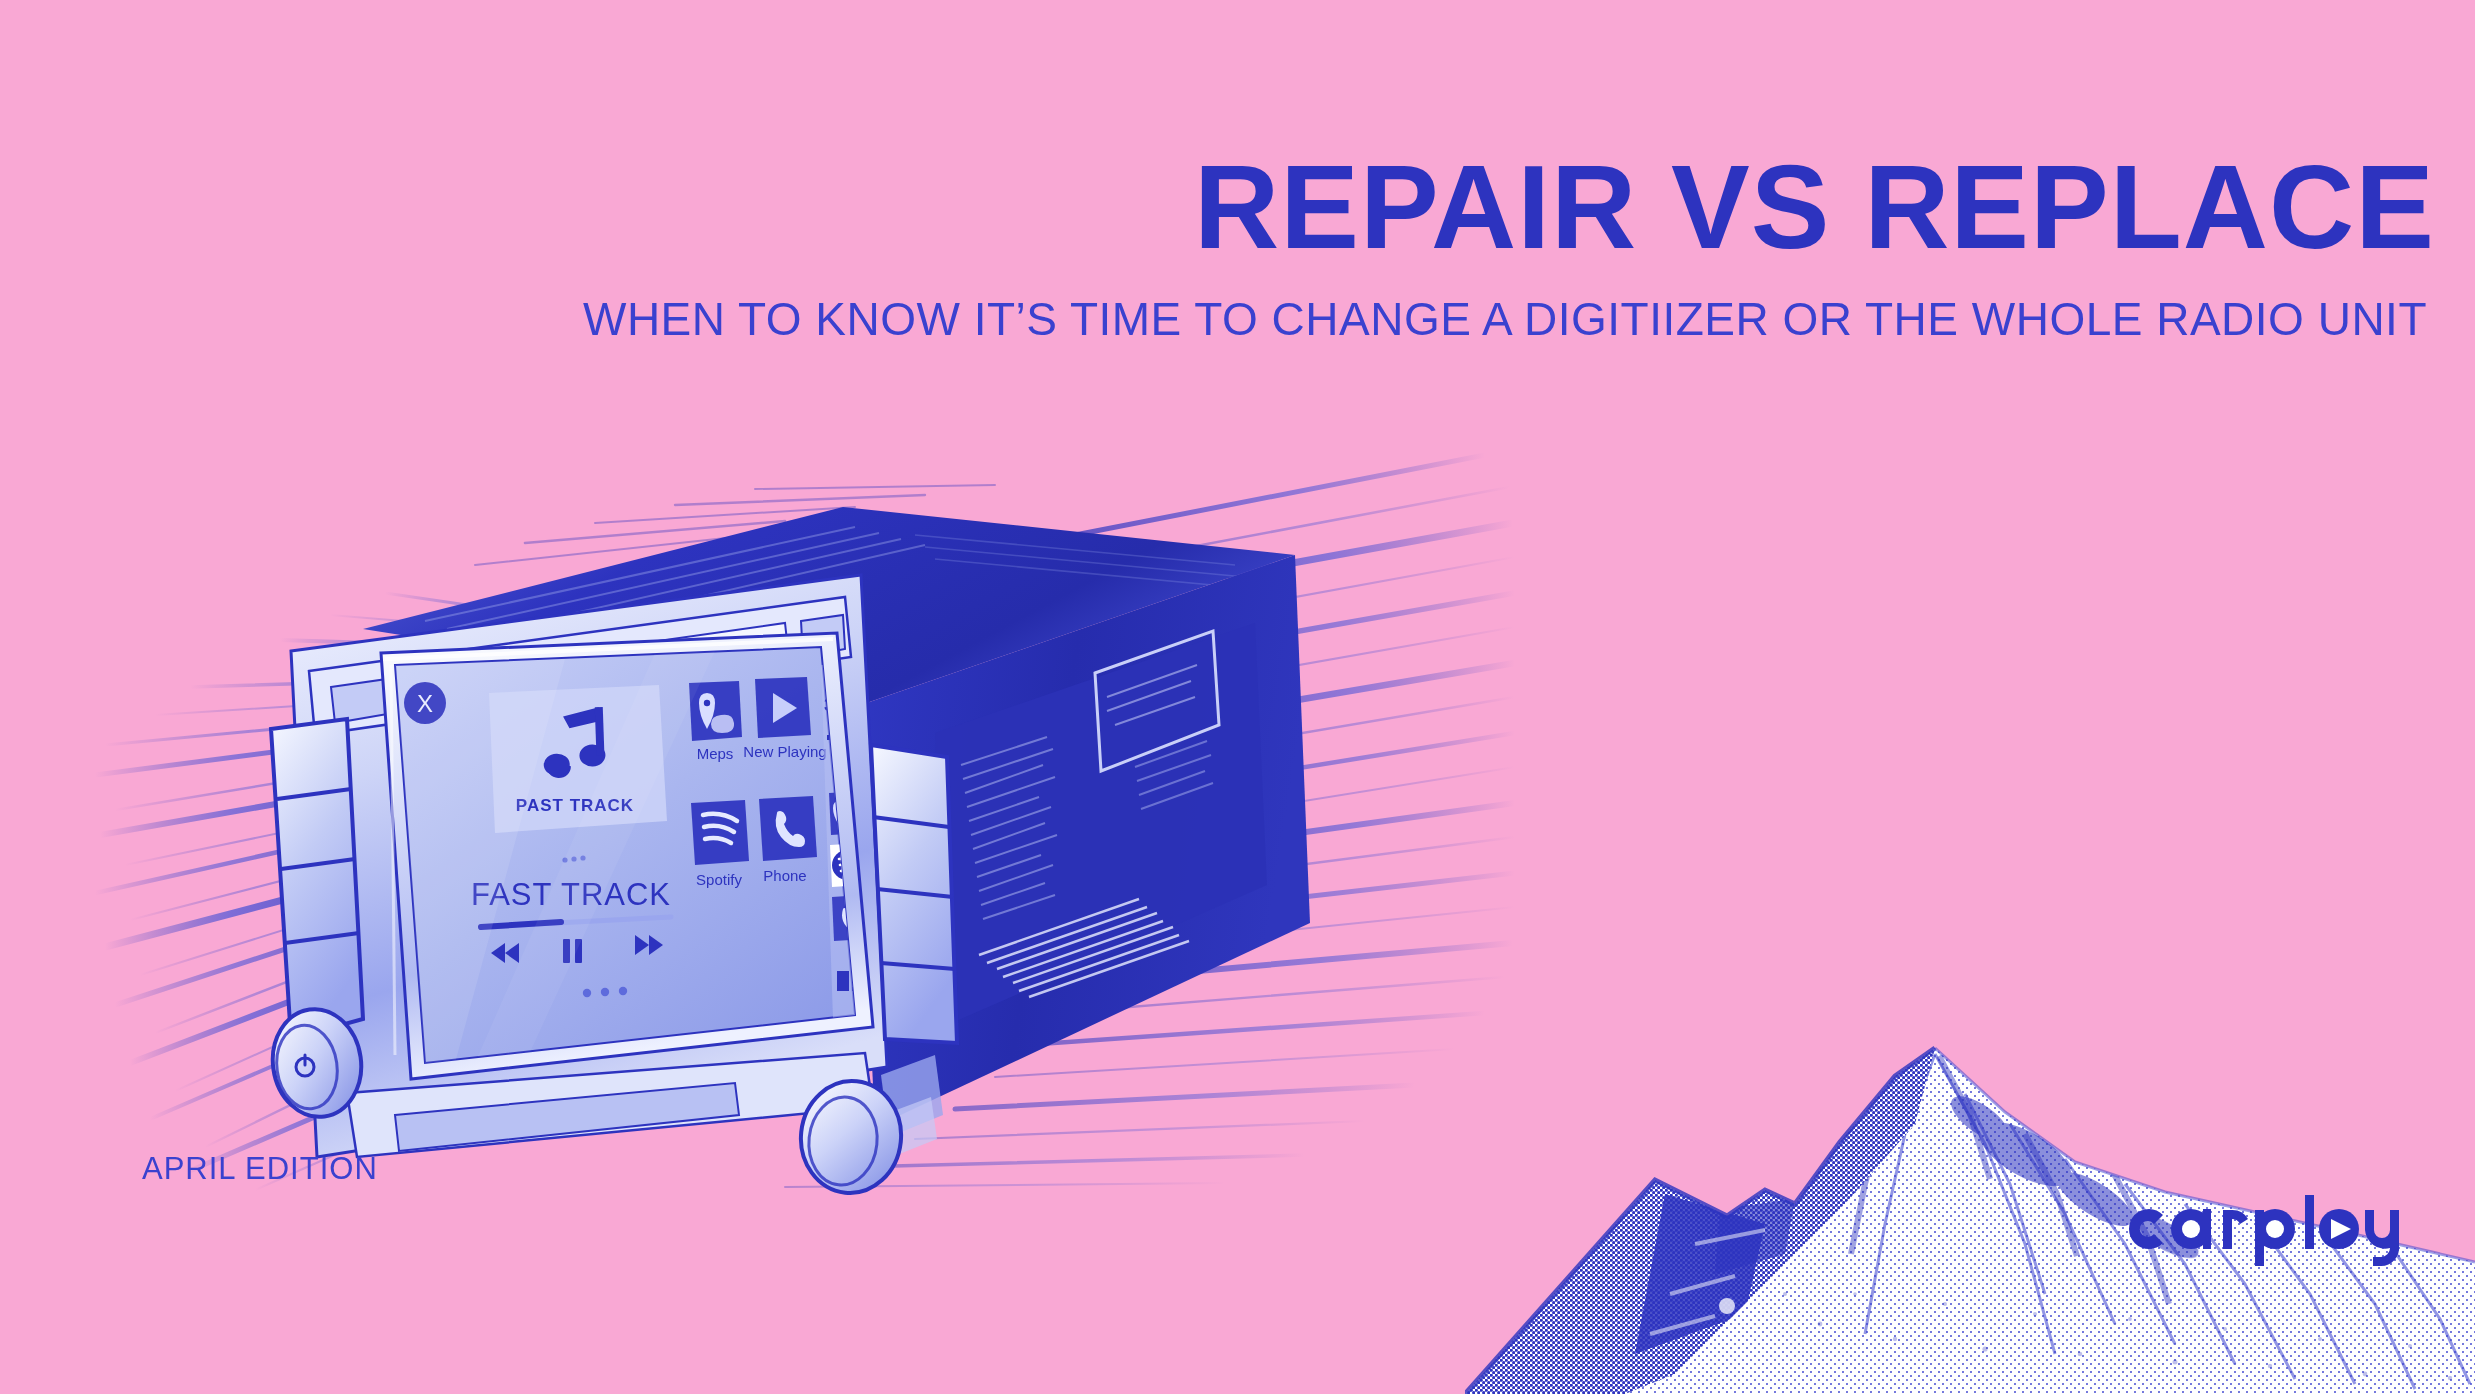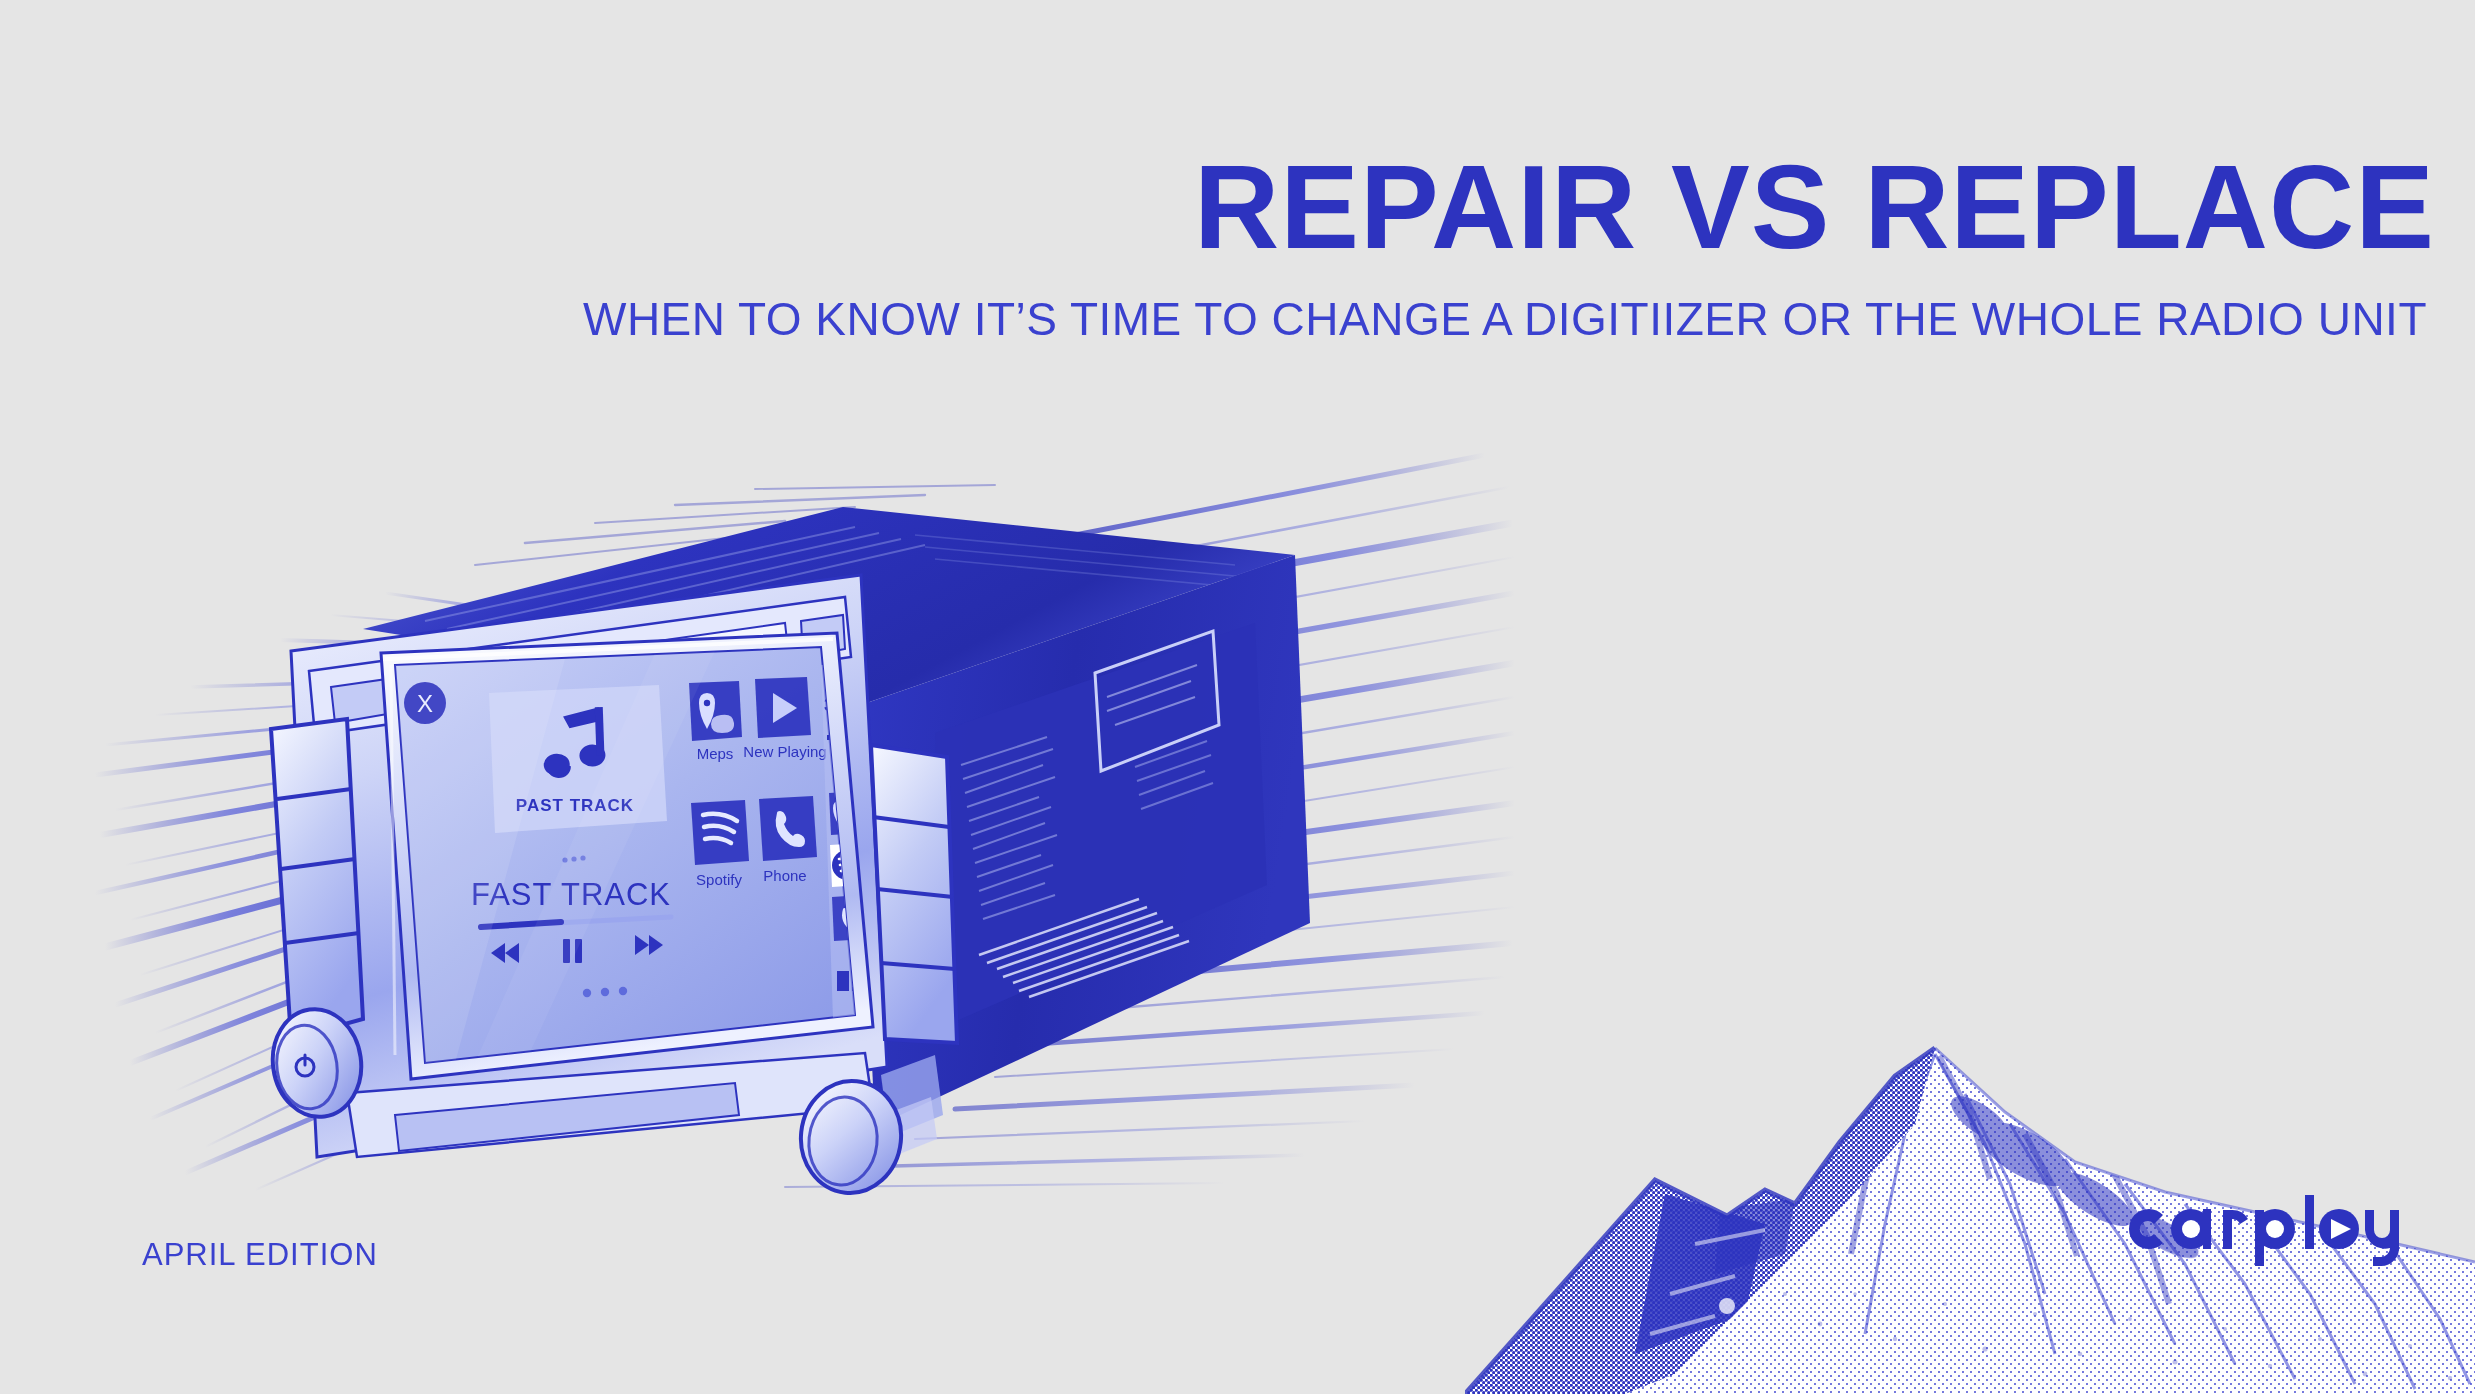--- a/index.html
+++ b/index.html
@@ -2,21 +2,21 @@
 <html><head>
 <meta charset="utf-8">
 <title>Repair vs Replace</title>
 <style>
   html,body{margin:0;padding:0;background:#ffffff;}
   body{
     width:2475px;height:1394px;position:relative;overflow:hidden;
     font-family:"Liberation Sans","DejaVu Sans",sans-serif;
     background:#ffffff;
   }
-  .stage{position:absolute;inset:0;width:2475px;height:1394px;overflow:hidden;background:#e5e5e5;text-decoration:underline;}
+  .stage{position:absolute;inset:0;width:2475px;height:1394px;overflow:hidden;background:#f9a8d4;text-decoration:underline;}
 
   
   .header{position:absolute;left:0;top:0;width:2475px;text-align:right;padding-right:40px;box-sizing:border-box;}
   .title{
     margin:0;
     font-size:118px;
     line-height:1;
     font-weight:700;
     letter-spacing:1px;
     color:#2d33bf;
@@ -32,21 +32,21 @@
     font-size:46px;
     line-height:1;
     font-weight:400;
     letter-spacing:0.5px;
     color:#3a41cf;
     white-space:nowrap;
   }
 
   
   .edition{
-    position:absolute;left:142px;top:1237px;
+    position:absolute;left:142px;top:1151px;
     font-size:31px;letter-spacing:1px;color:#3a41cf;font-weight:400;text-align:center;
   }
 
   
   .mountain-wrap{
     position:absolute;right:0;bottom:0;width:1010px;height:400px;overflow:hidden;
   }
   .mountain{position:absolute;inset:0;}
 
   

